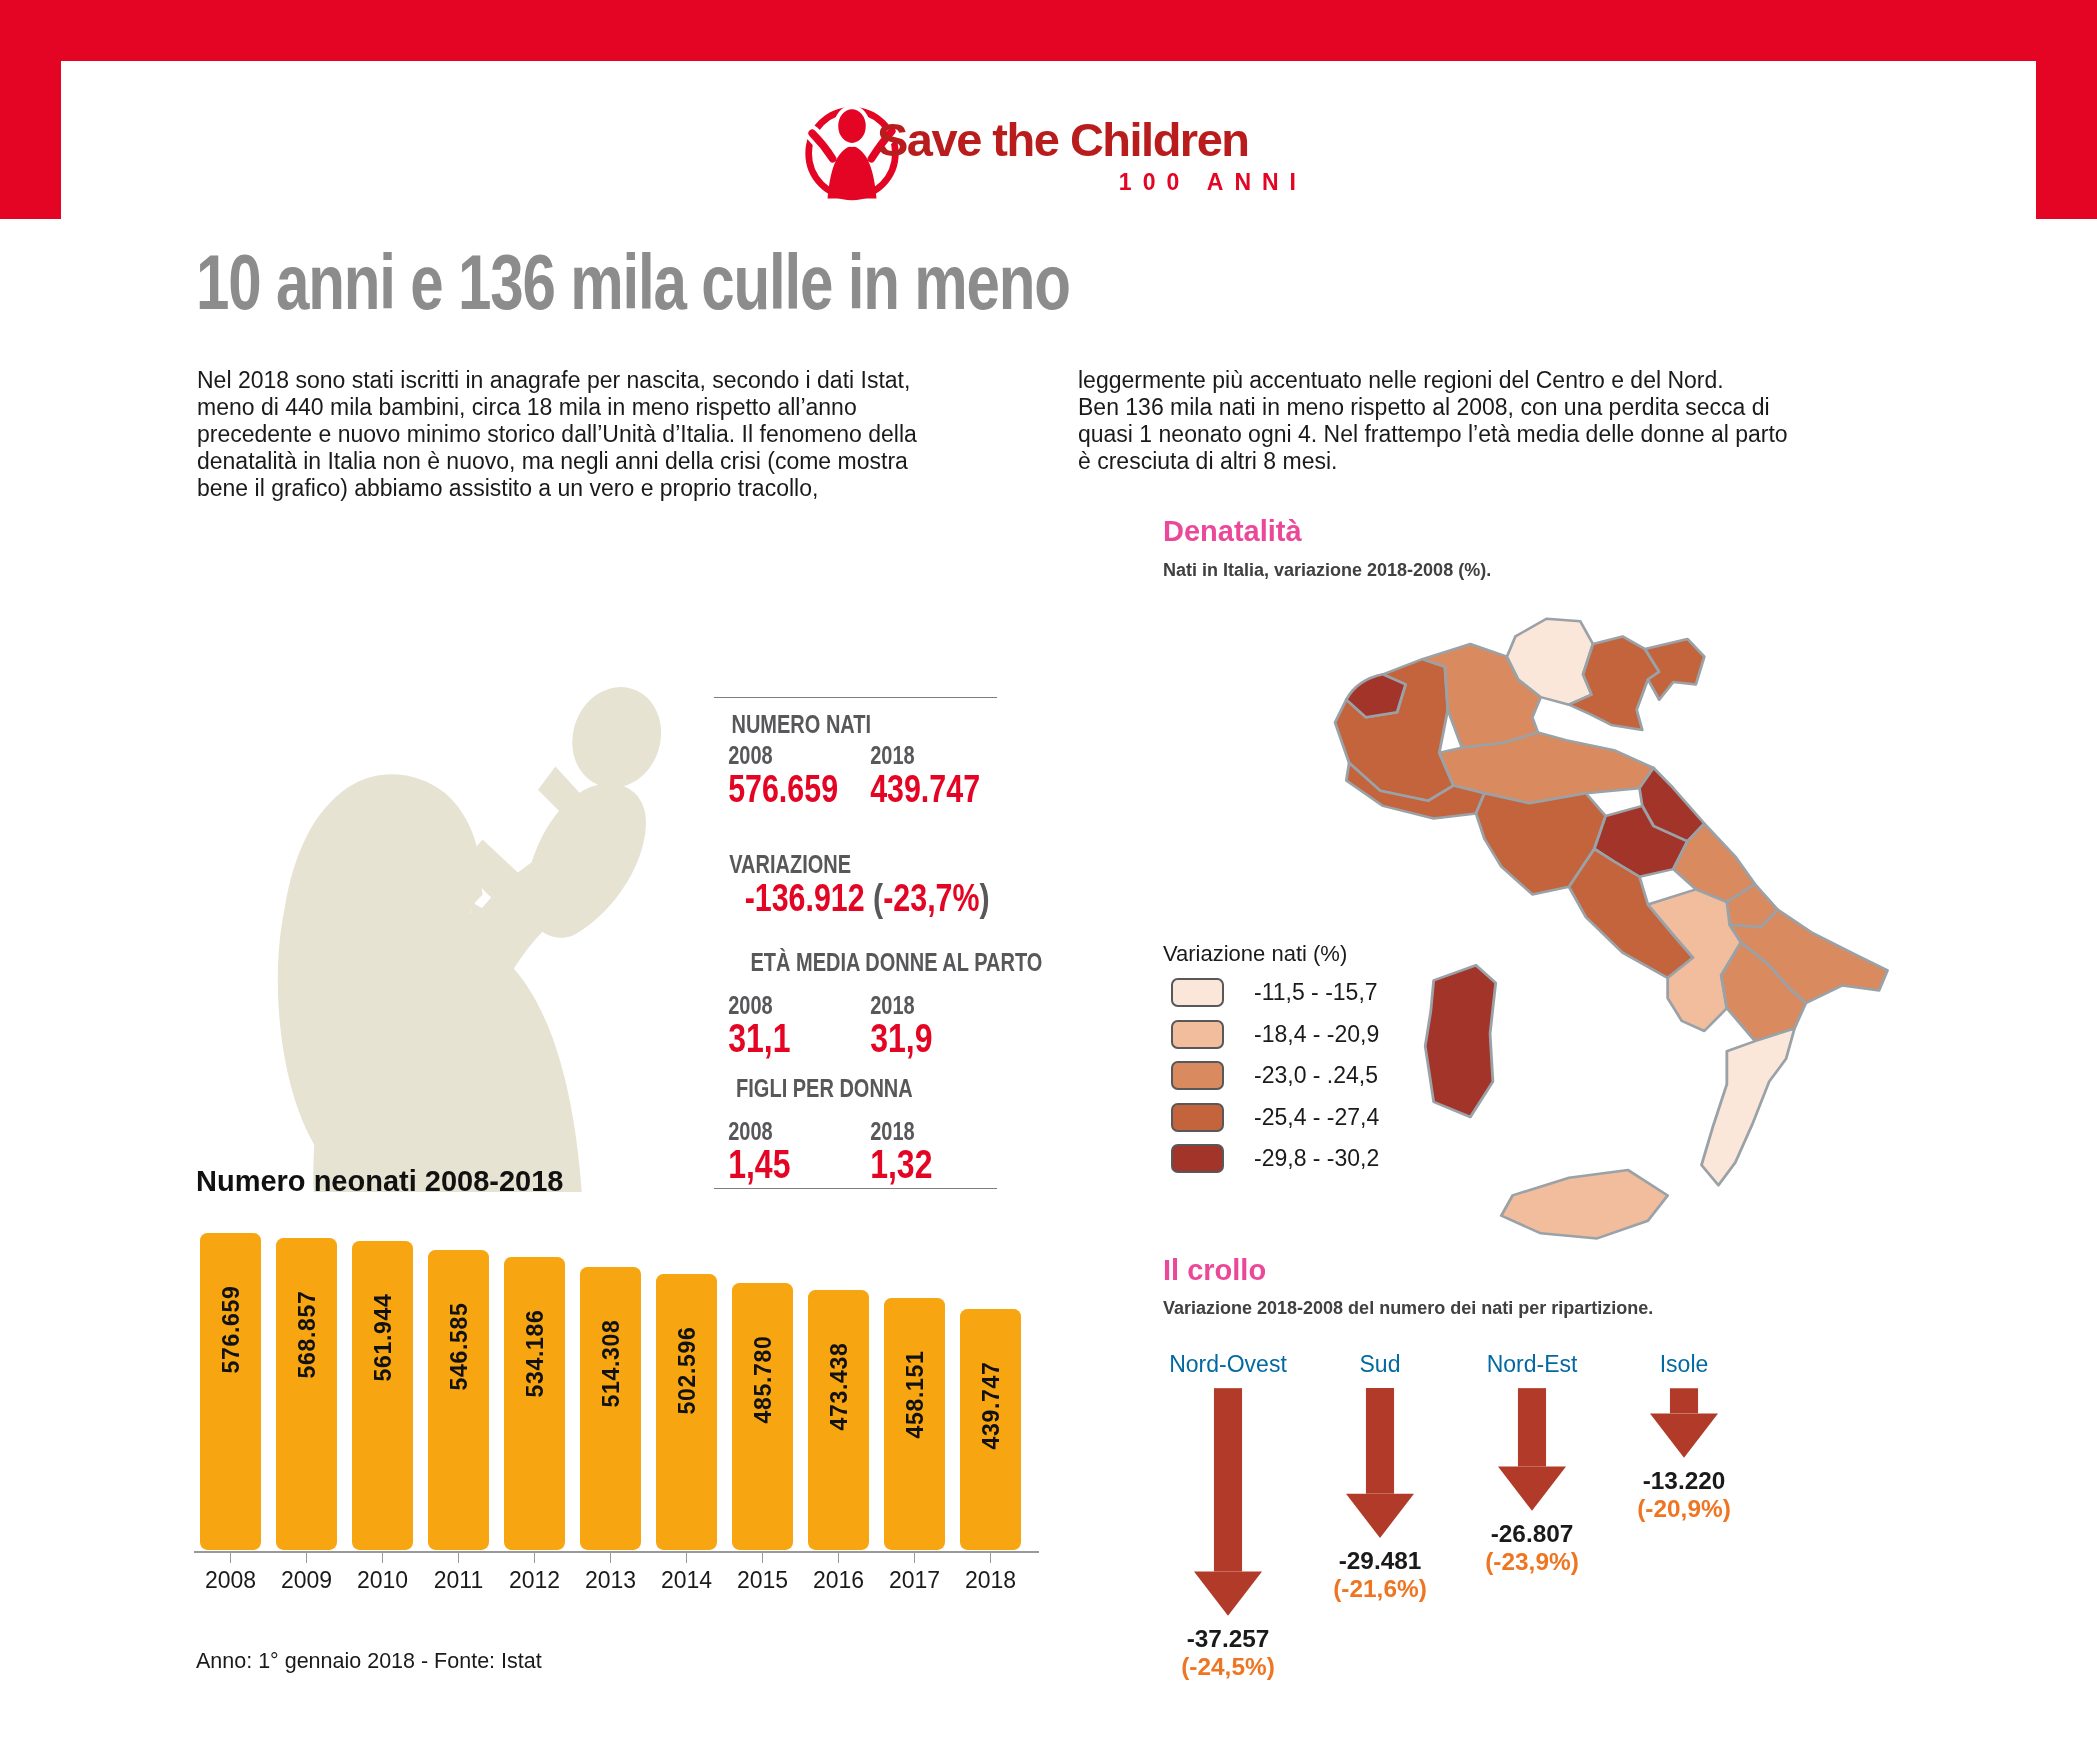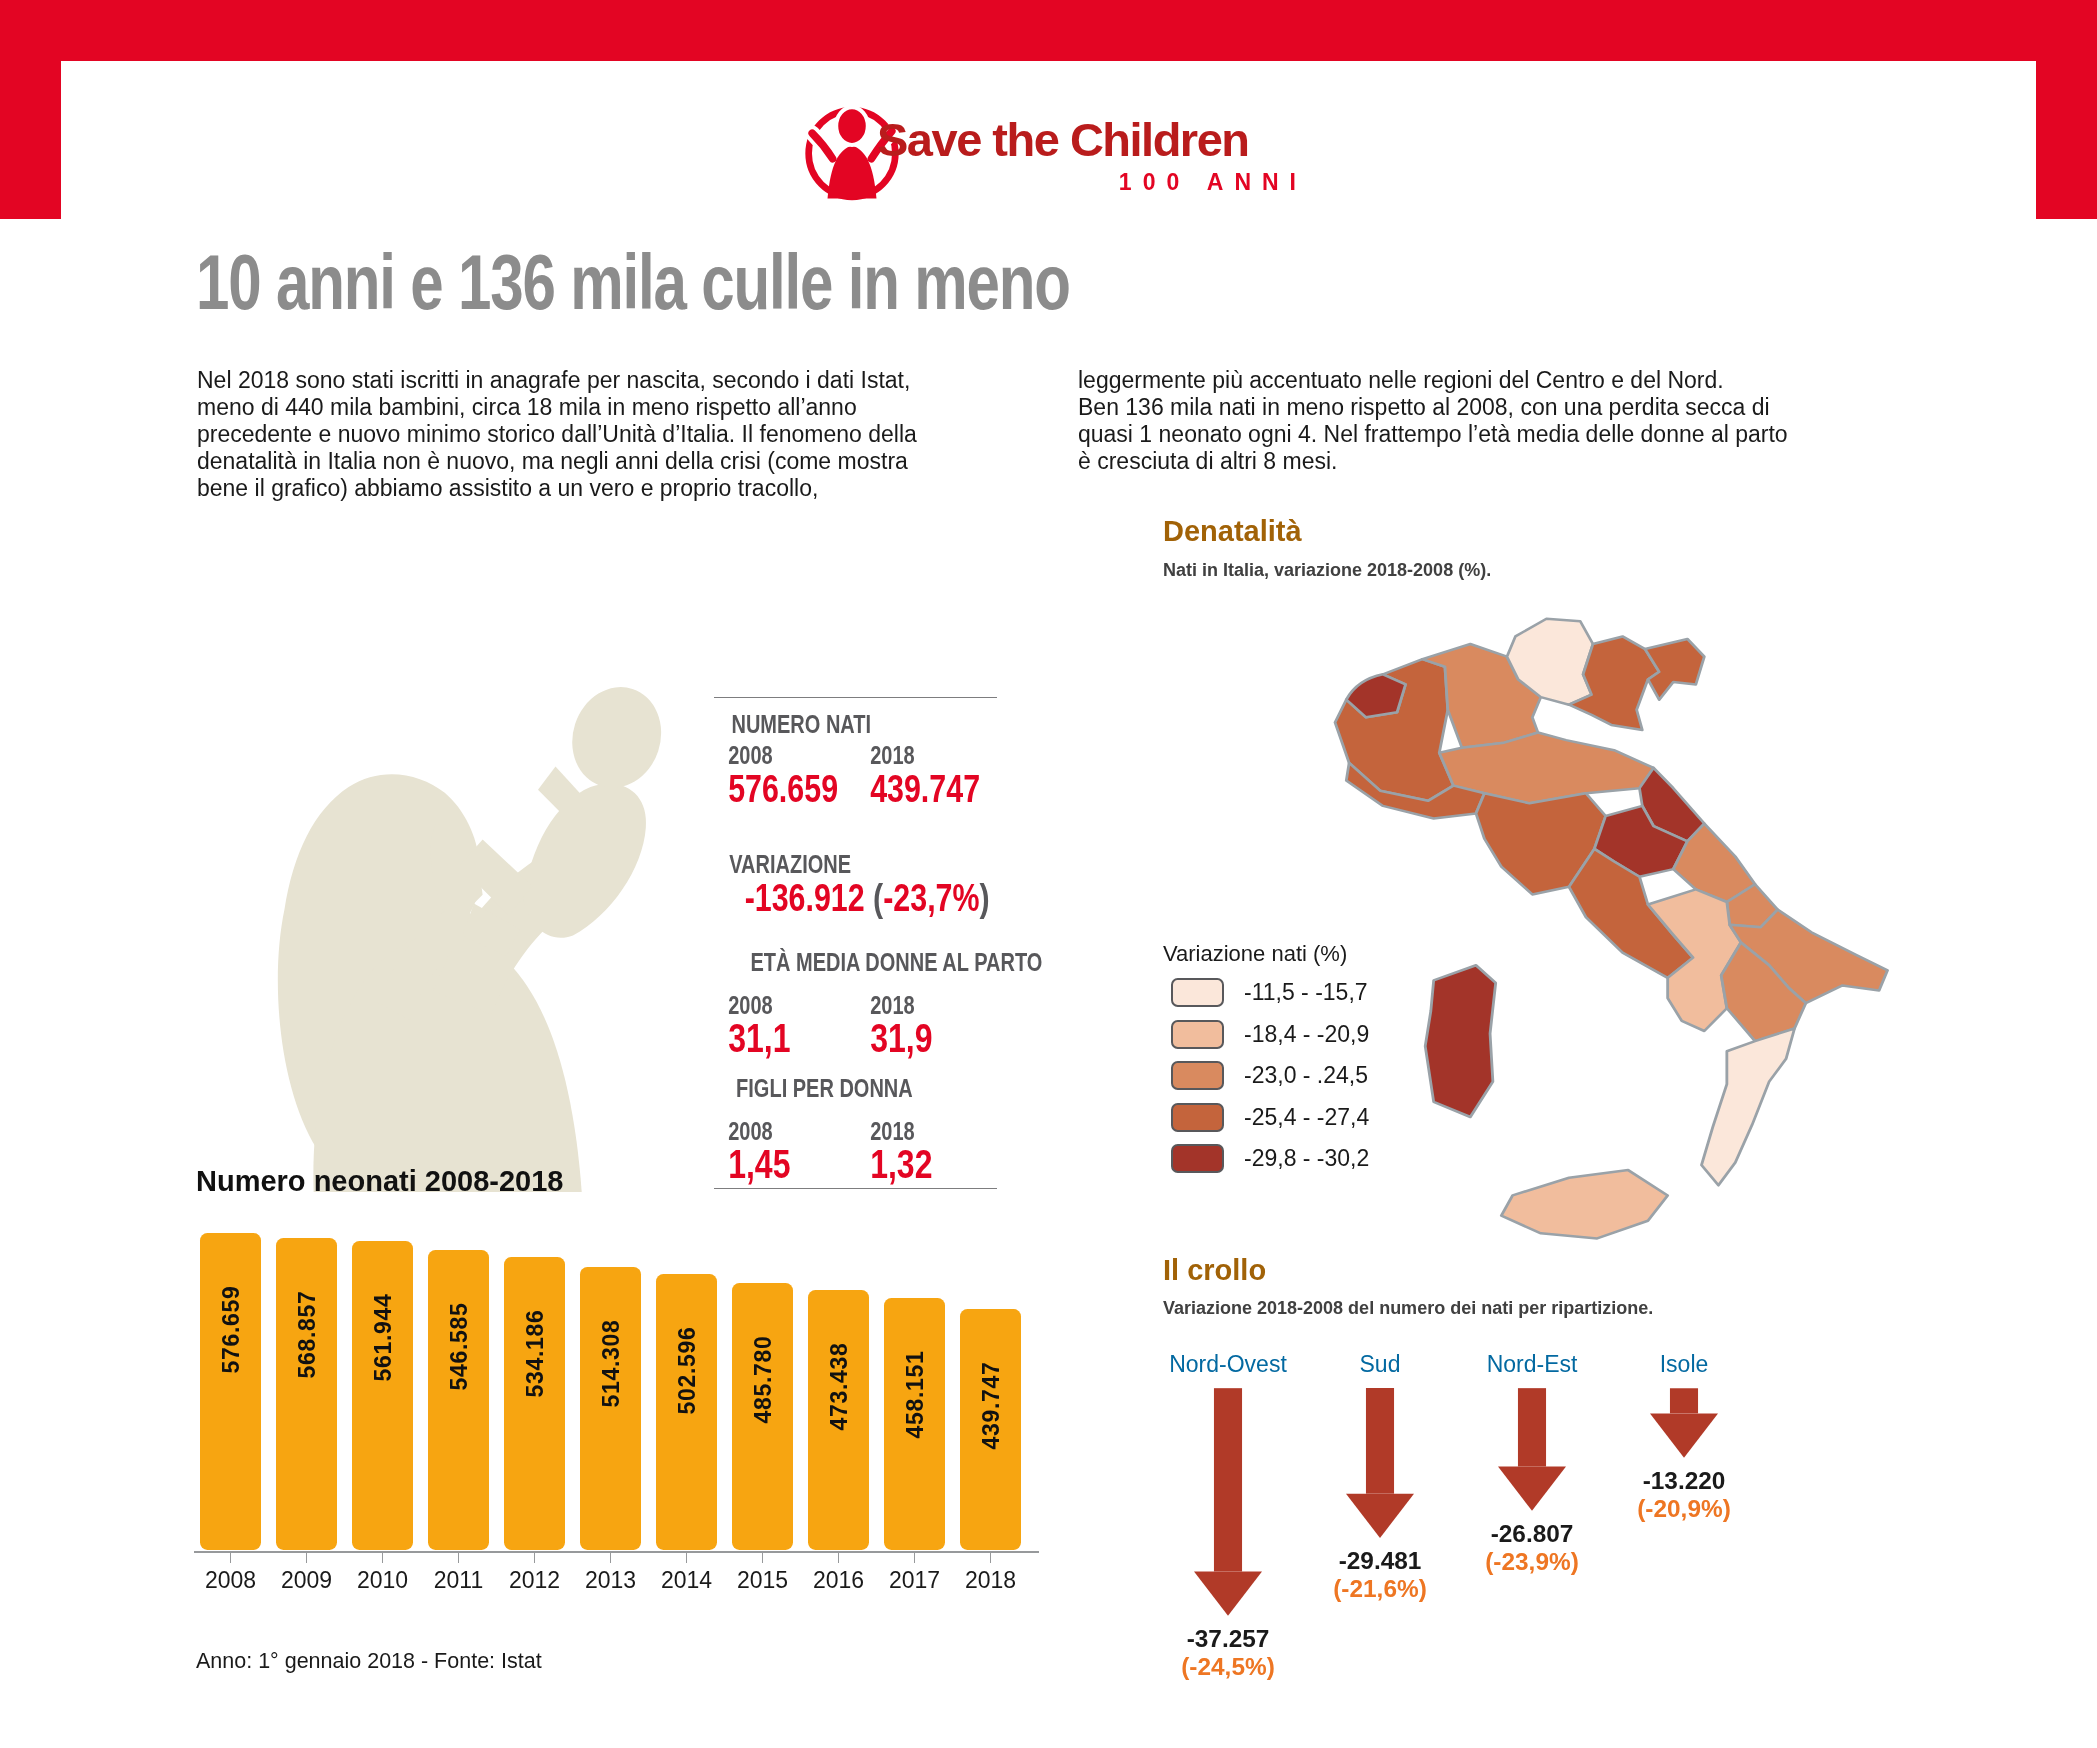--- a/index.html
+++ b/index.html
@@ -46,28 +46,28 @@
              font-size:23px;font-weight:bold;color:#111;letter-spacing:0.7px;white-space:nowrap;}
   .axis{left:194px;top:1551px;width:845px;height:2.2px;background:#97999B;}
   .years{left:200px;top:1553px;width:836px;display:flex;}
   .ycell{width:61px;margin-right:15px;display:flex;flex-direction:column;align-items:center;}
   .tick{width:1.5px;height:9.6px;background:#97999B;}
   .ylab{margin-top:4.4px;font-size:23px;color:#1a1a1a;}
 
   .footer{left:196px;top:1649px;font-size:21.5px;color:#1a1a1a;}
 
   
-  .sec-title{font-size:29px;font-weight:bold;color:#a16207;}
+  .sec-title{font-size:29px;font-weight:bold;color:#ec4899;}
   .sec-sub{font-size:18px;color:#404040;font-weight:bold;}
   .map-title{left:1163px;top:515px;}
   .map-sub{left:1163px;top:560px;}
   .italy-map{left:1304px;top:601px;width:592px;height:645px;}
   .legend-title{left:1163px;top:941px;font-size:22px;color:#1a1a1a;}
   .legend{left:1163px;top:978px;display:flex;flex-direction:column;gap:12.6px;}
-  .lrow{display:flex;align-items:center;gap:20px;padding-left:8px;}
+  .lrow{display:flex;align-items:center;gap:30px;padding-left:8px;}
   .lswatch{width:49px;height:25px;border:2.2px solid #58585B;border-radius:6.7px;}
   .llab{font-size:23px;color:#1a1a1a;}
 
   .crollo-title{left:1163px;top:1254px;}
   .crollo-sub{left:1163px;top:1298px;}
   .arrows{left:1152px;top:1351px;width:770px;display:flex;}
   .acol{width:152px;display:flex;flex-direction:column;align-items:center;}
   .alabel{font-size:23px;color:#0369a1;height:30px;}
   .acol svg{margin-top:7.4px;}
   .aval{margin-top:9px;font-size:24.4px;font-weight:bold;color:#1a1a1a;}

